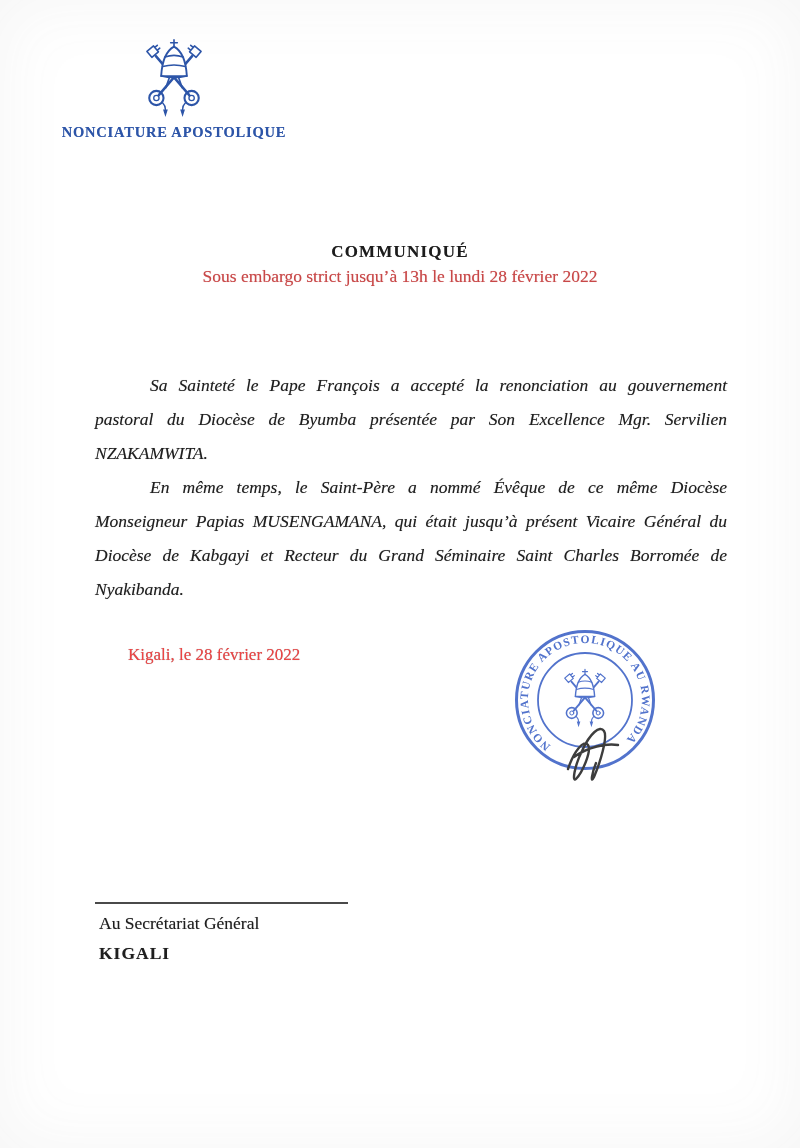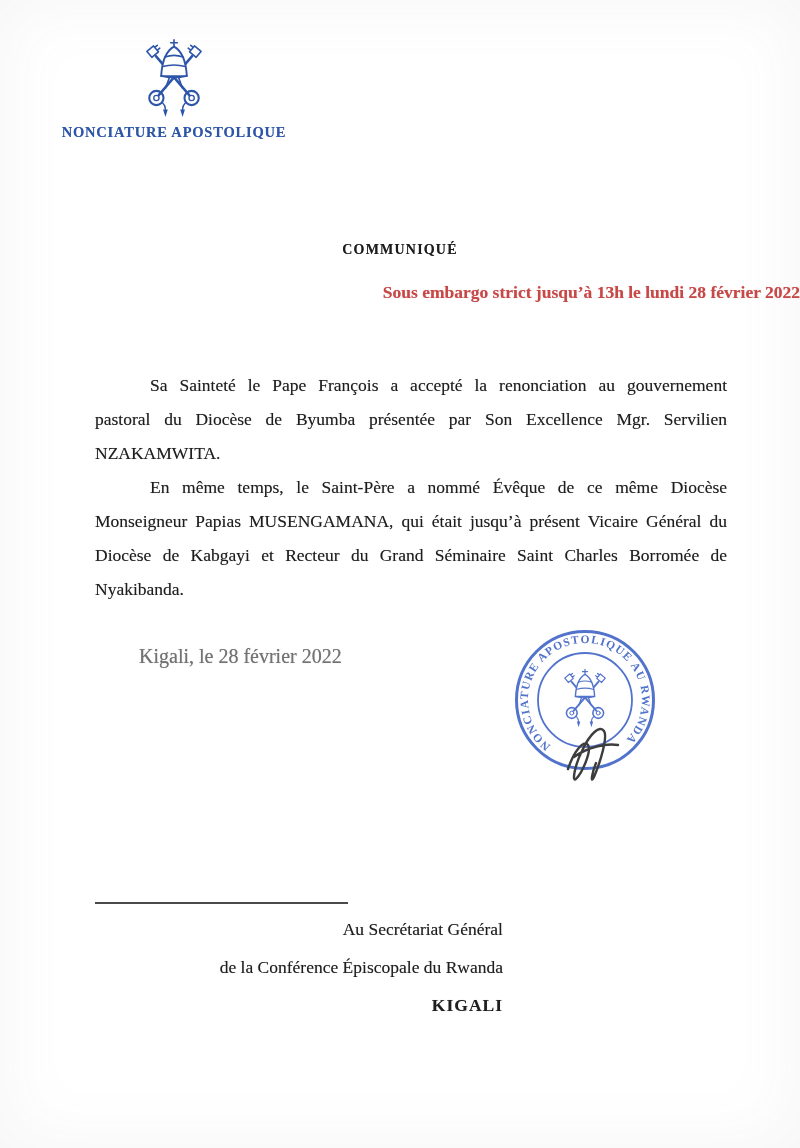--- a/index.html
+++ b/index.html
@@ -44,61 +44,61 @@
 
   
   .title-block {
     position: absolute;
     left: 0;
     top: 242px;
     width: 800px;
     text-align: center;
   }
   .communique-title {
-    font-size: 14px;
+    font-size: 17px;
     font-weight: bold;
     letter-spacing: 1.2px;
     color: #1c1c1c;
     margin: 0;
     text-shadow: 0 0 0.6px rgba(0,0,0,0.45);
   }
   .embargo {
-    margin-top: 24px;
+    margin-top: 4px;
     font-size: 17.5px;
-    font-weight: bold;
+    font-weight: normal;
     color: #c84848;
     text-shadow: 0 0 0.7px rgba(200,72,72,0.5);
-    text-align: right;
   }
 
   
   .body-text {
     position: absolute;
     left: 95px;
     top: 368px;
     width: 632px;
+    font-style: italic;
   }
   .body-text p {
     margin: 0;
     font-size: 17.5px;
     line-height: 34px;
     text-align: justify;
     text-indent: 55px;
     color: #1e1e1e;
     word-spacing: 2.5px;
     text-shadow: 0 0 0.7px rgba(30,30,30,0.45);
   }
   .body-text p + p { }
 
   .dateline {
     position: absolute;
-    left: 139px;
+    left: 128px;
     top: 645px;
-    font-size: 20px;
-    color: #737373;
+    font-size: 17px;
+    color: #ef4444;
     text-shadow: 0 0 0.7px rgba(30,30,30,0.45);
   }
 
   
   .seal {
     position: absolute;
     left: 512px;
     top: 627px;
     width: 146px;
     height: 146px;
@@ -120,26 +120,25 @@
     top: 902px;
     width: 420px;
   }
   .footer-rule {
     width: 253px;
     border: 0;
     border-top: 2px solid #4a4a4a;
     margin: 0 0 6px 0;
   }
   .footer p {
-    margin: 12px;
+    margin: 4px;
     font-size: 17.5px;
     line-height: 26px;
     color: #1e1e1e;
     text-shadow: 0 0 0.7px rgba(30,30,30,0.45);
-    text-align: right;
   }
   .footer .city {
     font-weight: bold;
     letter-spacing: 1px;
   }
 </style>
 </head>
 <body>
 
 <svg width="0" height="0" style="position:absolute">
@@ -208,17 +207,16 @@
       <g color="#5273cc">
         <use href="#emblem" x="47" y="41" width="52" height="60"></use>
       </g>
       <path d="M56 142 C62 124 72 112 76 118 C80 124 70 146 64 152 C60 156 62 140 70 124 C78 106 88 98 92 104 C96 110 88 136 82 150 C78 158 80 146 84 136 M62 130 C76 120 94 116 106 118" fill="none" stroke="#3d3d3d" stroke-width="2.4" stroke-linecap="round"></path>
     </svg>
   </div>
 
   <div class="footer">
     <hr class="footer-rule">
     <p>Au Secrétariat Général</p>
-    <p>de la Conférence Épiscopale du Rwanda</p>
     <p class="city">KIGALI</p>
   </div>
 
 </div>
 
 </body></html>

